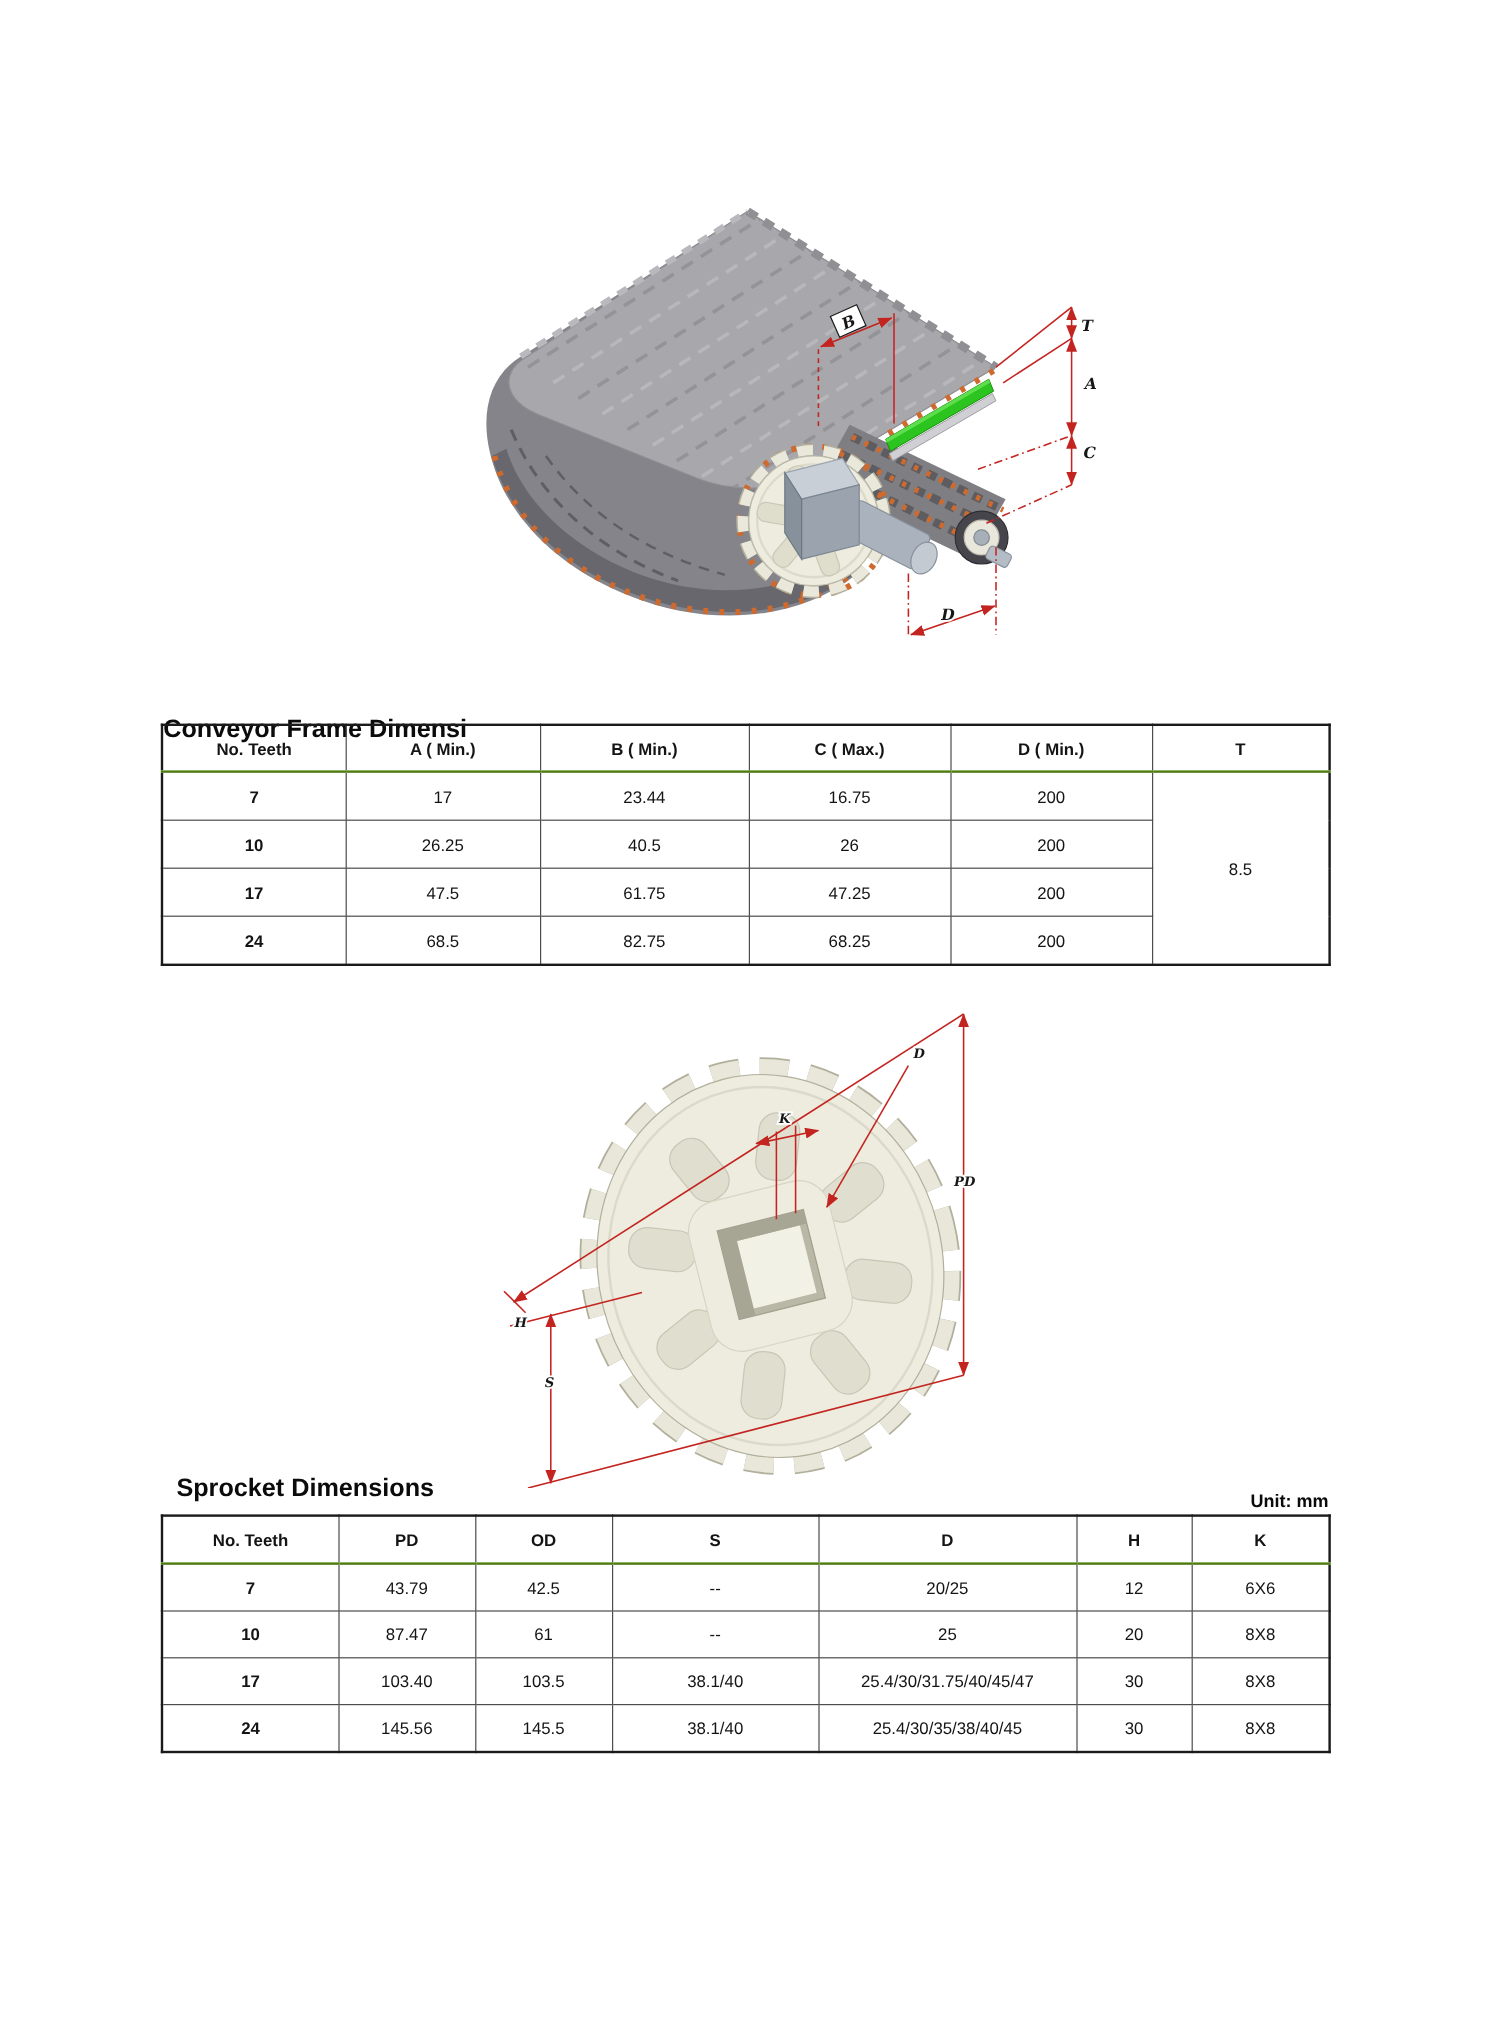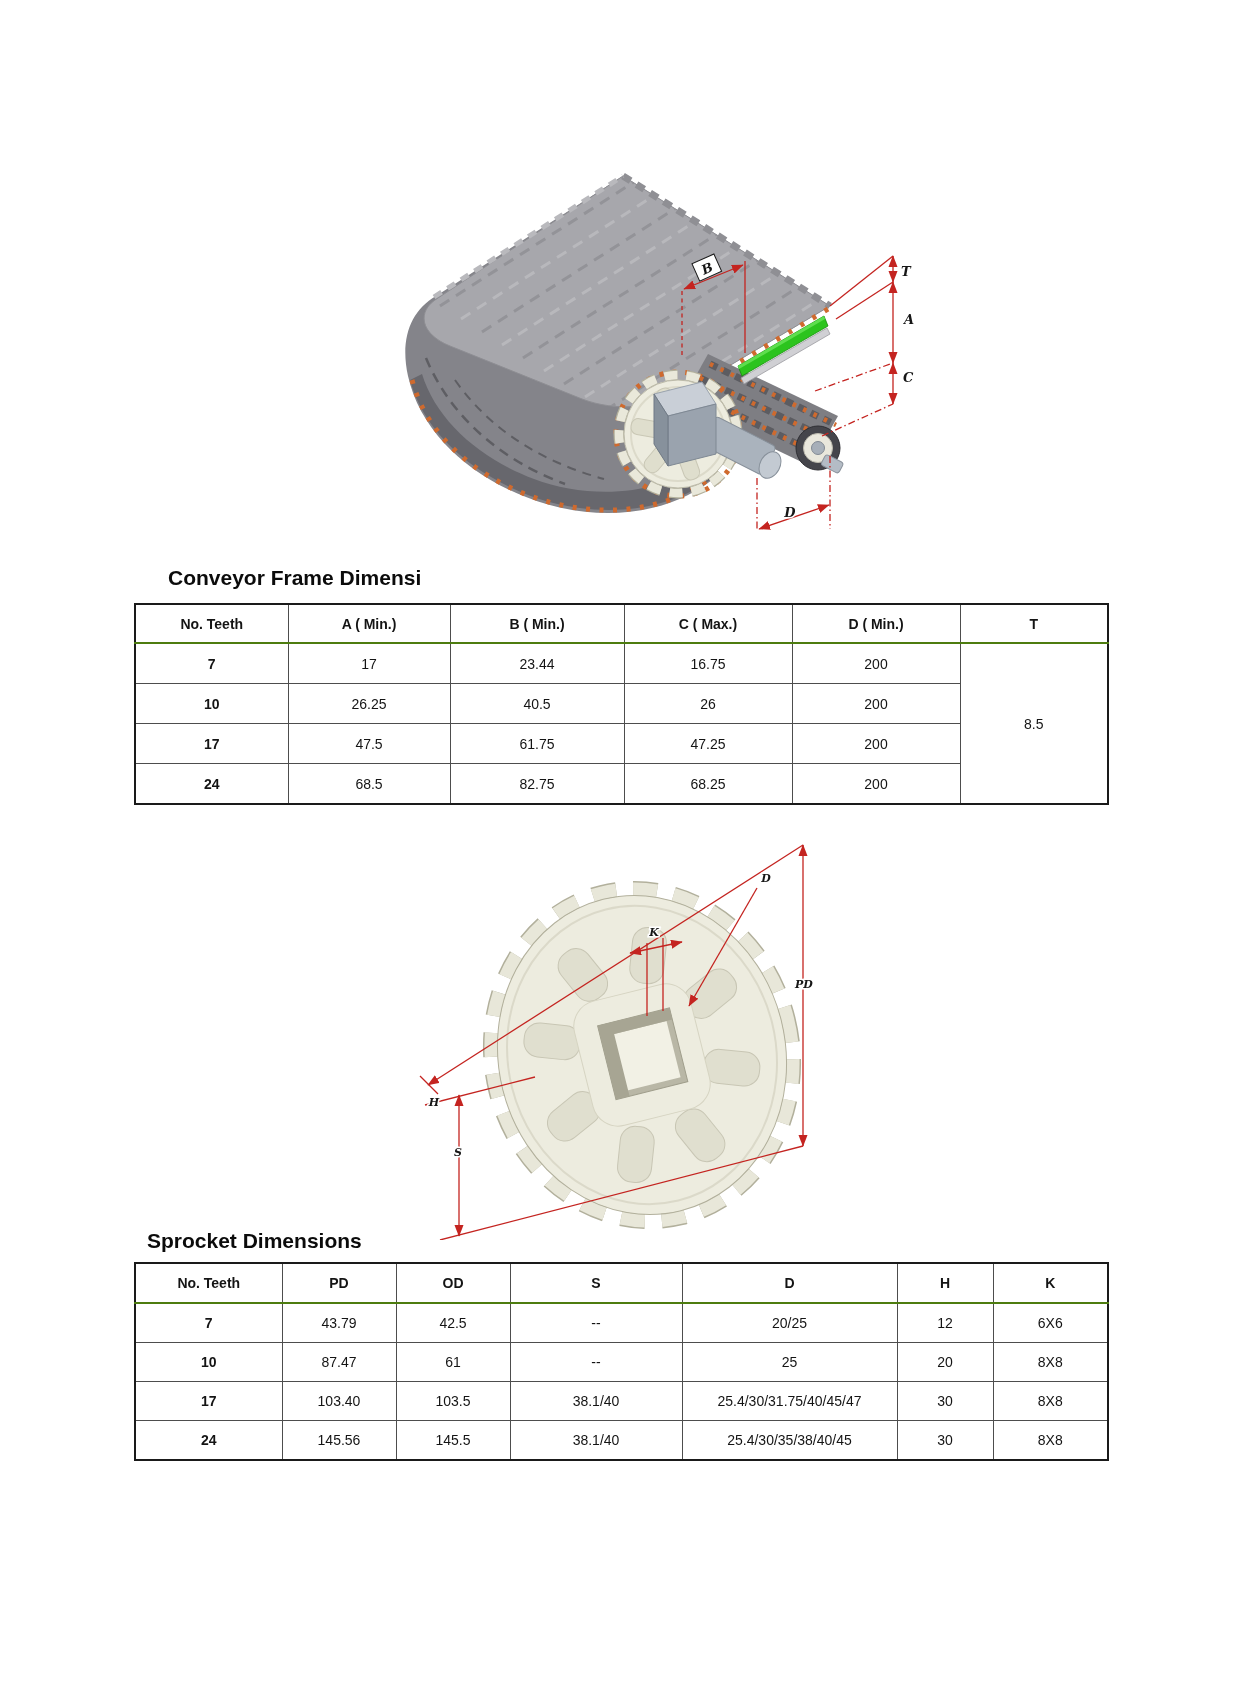--- a/index.html
+++ b/index.html
@@ -134,21 +134,21 @@
     <g transform="rotate(-24 347 120)">
       <rect x="335" y="110" width="24" height="19" fill="#ffffff" stroke="#1a1a1a"></rect>
       <text x="347" y="125" text-anchor="middle" class="dimlbl">B</text>
     </g>
     <text x="541" y="128" class="dimlbl">T</text>
     <text x="544" y="176" class="dimlbl">A</text>
     <text x="543" y="234" class="dimlbl">C</text>
     <text x="430" y="369" text-anchor="middle" class="dimlbl">D</text>
   </svg>
 
-  <div class="abs sec-title" style="left:136px;top:566px;margin-left:32px;">Conveyor Frame Dimensi</div>
+  <div class="abs sec-title" style="left:136px;top:596px;">Conveyor Frame Dimensi</div>
 
   <table class="abs dim-table t1" style="left:134px;top:603px;">
     <colgroup>
       <col style="width:153px">
         <col style="width:162px">
         <col style="width:174px">
       <col style="width:168px">
         <col style="width:168px">
         <col style="width:148px">
     </colgroup>
@@ -233,20 +233,21 @@
       </marker>
     </defs>
     <text x="366" y="94" text-anchor="middle" class="dimlbl dimlbl-s">D</text>
     <text x="254" y="148" text-anchor="middle" class="dimlbl dimlbl-s">K</text>
     <text x="404" y="200" text-anchor="middle" class="dimlbl dimlbl-s">PD</text>
     <text x="34" y="318" text-anchor="middle" class="dimlbl dimlbl-s">H</text>
     <text x="58" y="368" text-anchor="middle" class="dimlbl dimlbl-s">S</text>
   </svg>
 
   <div class="abs sec-title" style="left:136px;top:1229px;margin-left:11px;">Sprocket Dimensions</div>
+  <div class="abs unit-note" style="left:134px;top:1243px;">Unit: mm</div>
 
   <table class="abs dim-table t2" style="left:134px;top:1262px;">
     <colgroup>
       <col style="width:147px">
         <col style="width:114px">
         <col style="width:114px">
         <col style="width:172px">
       <col style="width:215px">
         <col style="width:96px">
         <col style="width:115px">

